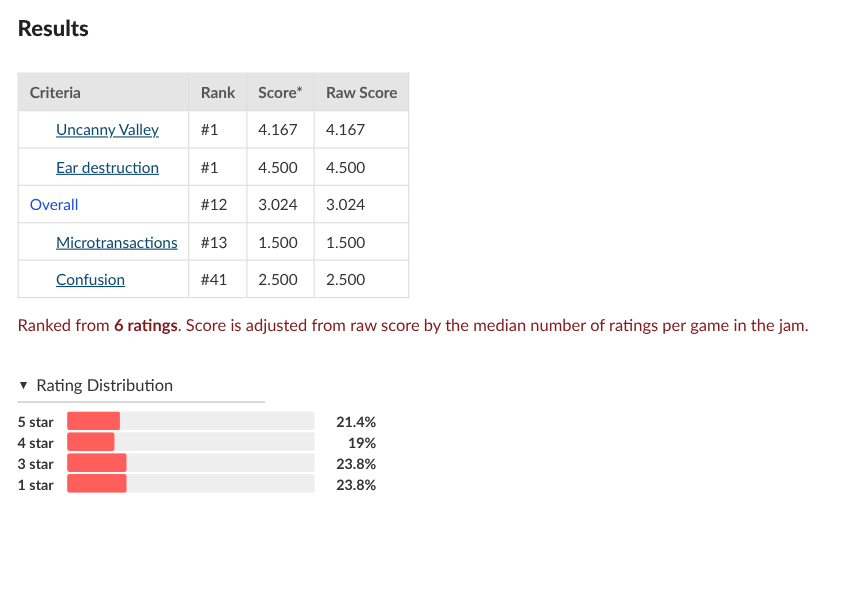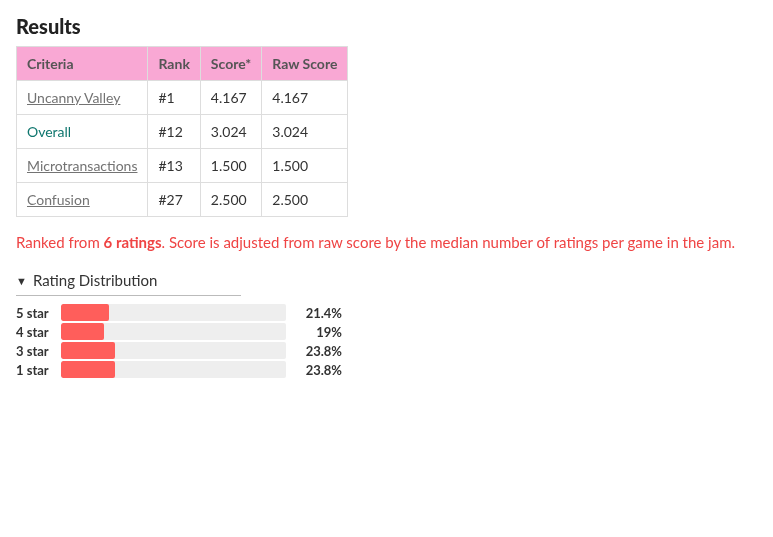--- a/index.html
+++ b/index.html
@@ -12,51 +12,52 @@
       color: #333;
       background: #fff;
       padding: 14px 16px;
       width: 773px;
       font-size: 15px;
     }
     h2 {
       font-size: 20px;
       font-weight: 900;
       color: #222;
-      margin-bottom: 8px;
+      margin-bottom: 28px;
     }
     table {
       border-collapse: collapse;
       margin-bottom: 16px;
     }
     th, td {
       border: 1px solid #ddd;
       padding: 8px 10px;
       text-align: left;
       font-size: 14px;
     }
     th {
       font-weight: 700;
       color: #555;
-      background: #f9a8d4;
+      background: #e5e5e5;
     }
     td {
       color: #333;
     }
     a.criteria-link {
-      color: #737373;
+      color: #0c4a6e;
       text-decoration: underline;
+      margin-left: 24px;
     }
     .plain-criteria {
-      color: #0f766e;
+      color: #1d4ed8;
     }
     .ranked-note {
       font-size: 15px;
-      color: #ef4444;
-      margin-bottom: 20px;
+      color: #7f1d1d;
+      margin-bottom: 36px;
     }
     .ranked-note b {
       font-weight: 700;
     }
     .dist-toggle {
       display: flex;
       align-items: center;
       gap: 6px;
       font-size: 15px;
       color: #333;
@@ -120,34 +121,40 @@
     </tr>
   </thead>
   <tbody id="results-tbody">
       <tr>
         <td><a href="#" class="criteria-link">Uncanny Valley</a></td>
         <td>#1</td>
         <td>4.167</td>
         <td>4.167</td>
       </tr>
       <tr>
+        <td><a href="#" class="criteria-link">Ear destruction</a></td>
+        <td>#1</td>
+        <td>4.500</td>
+        <td>4.500</td>
+      </tr>
+      <tr>
         <td><span class="plain-criteria">Overall</span></td>
         <td>#12</td>
         <td>3.024</td>
         <td>3.024</td>
       </tr>
       <tr>
         <td><a href="#" class="criteria-link">Microtransactions</a></td>
         <td>#13</td>
         <td>1.500</td>
         <td>1.500</td>
       </tr>
       <tr>
         <td><a href="#" class="criteria-link">Confusion</a></td>
-        <td>#27</td>
+        <td>#41</td>
         <td>2.500</td>
         <td>2.500</td>
       </tr>
     </tbody>
 </table>
 
 <p class="ranked-note">
   <span>Ranked from </span><b>6 ratings</b><span>. Score is adjusted from raw score by the median number of ratings per game in the jam.</span>
 </p>
 

